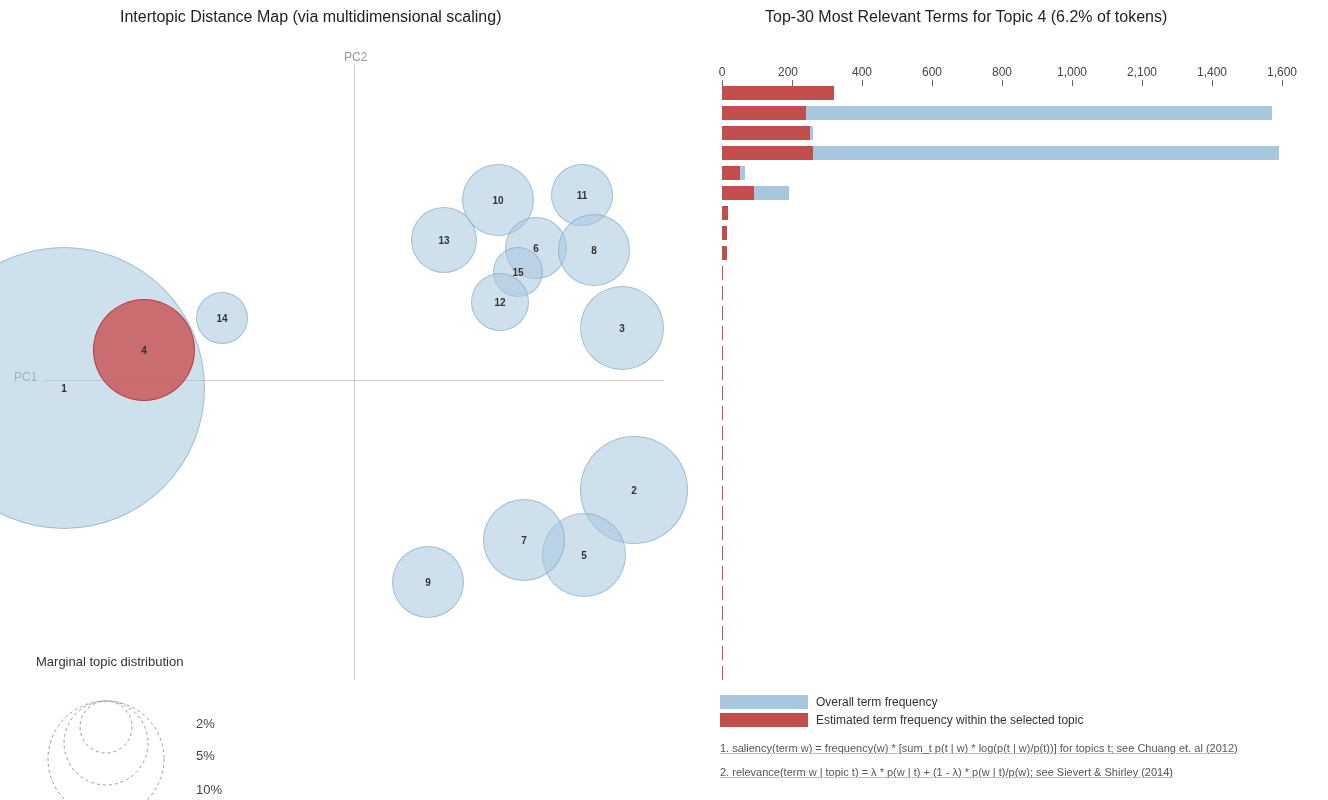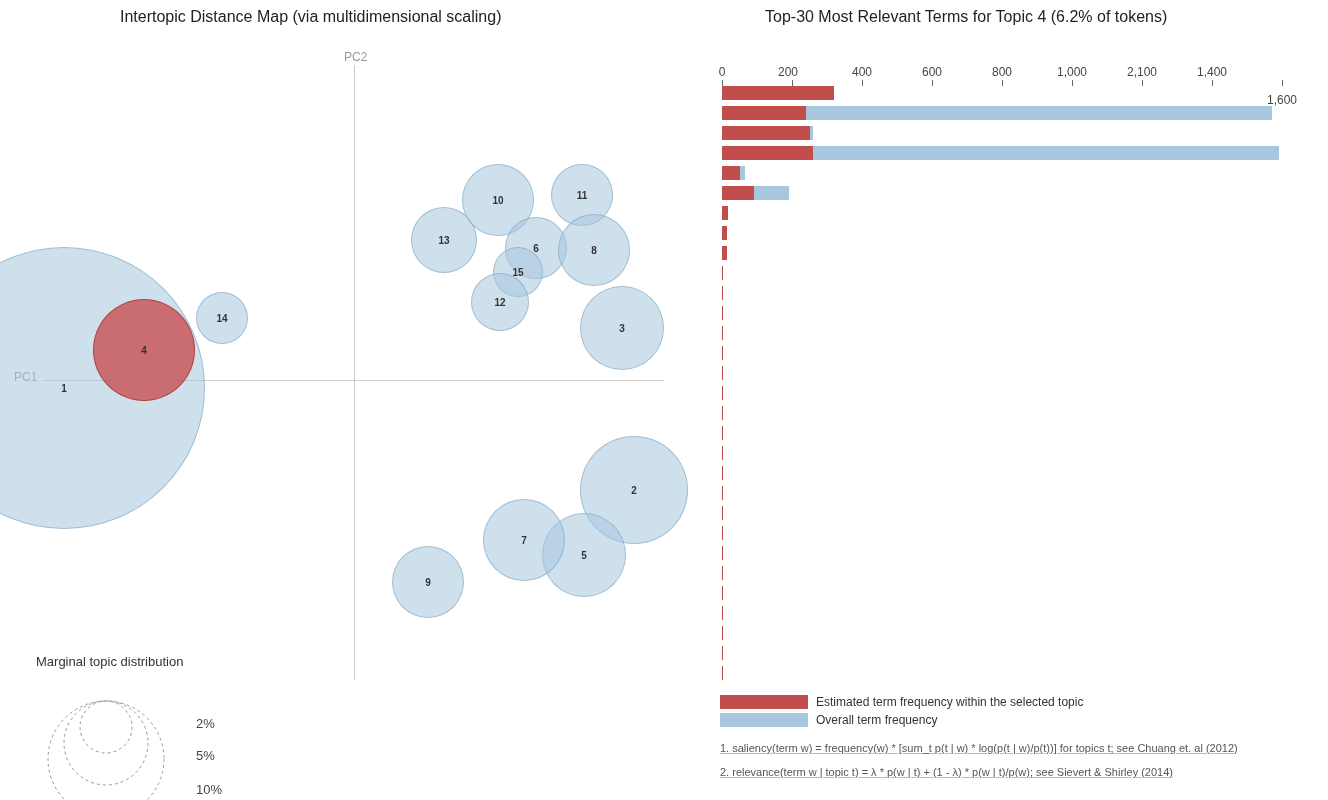--- a/index.html
+++ b/index.html
@@ -210,21 +210,21 @@
         <div class="tick" style="left: 212px;">600</div>
         <div class="tick-line" style="left: 212px;"></div>
         <div class="tick" style="left: 282px;">800</div>
         <div class="tick-line" style="left: 282px;"></div>
         <div class="tick" style="left: 352px;">1,000</div>
         <div class="tick-line" style="left: 352px;"></div>
         <div class="tick" style="left: 422px;">2,100</div>
         <div class="tick-line" style="left: 422px;"></div>
         <div class="tick" style="left: 492px;">1,400</div>
         <div class="tick-line" style="left: 492px;"></div>
-        <div class="tick" style="left: 562px; margin-top: 28px;">1,600</div>
+        <div class="tick" style="left: 562px;">1,600</div>
         <div class="tick-line" style="left: 562px;"></div>
       </div>
     <div class="bars" id="bars">
         <div class="bar-row">
           <div class="bar-overall" style="width: 112px;"></div>
           <div class="bar-topic" style="width: 112px;"></div>
         </div>
         <div class="bar-row">
           <div class="bar-overall" style="width: 549.5px;"></div>
           <div class="bar-topic" style="width: 84px;"></div>
@@ -338,28 +338,28 @@
           <div class="bar-topic" style="width: 1.05px;"></div>
         </div>
         <div class="bar-row">
           <div class="bar-overall" style="width: 1.05px;"></div>
           <div class="bar-topic" style="width: 1.05px;"></div>
         </div>
       </div>
   </div>
 
   <div class="bar-legend">
+    <div class="row">
+      <div class="swatch blue"></div>
+      <span>Overall term frequency</span>
+    </div>
     <div class="row">
       <div class="swatch red"></div>
       <span>Estimated term frequency within the selected topic</span>
     </div>
-    <div class="row">
-      <div class="swatch blue"></div>
-      <span>Overall term frequency</span>
-    </div>
   </div>
 
   <div class="footnotes">
     <div>1. saliency(term w) = frequency(w) * [sum_t p(t | w) * log(p(t | w)/p(t))] for topics t; see Chuang et. al (2012)</div>
     <div>2. relevance(term w | topic t) = λ * p(w | t) + (1 - λ) * p(w | t)/p(w); see Sievert &amp; Shirley (2014)</div>
   </div>
 
 </div>
 
 </body></html>

